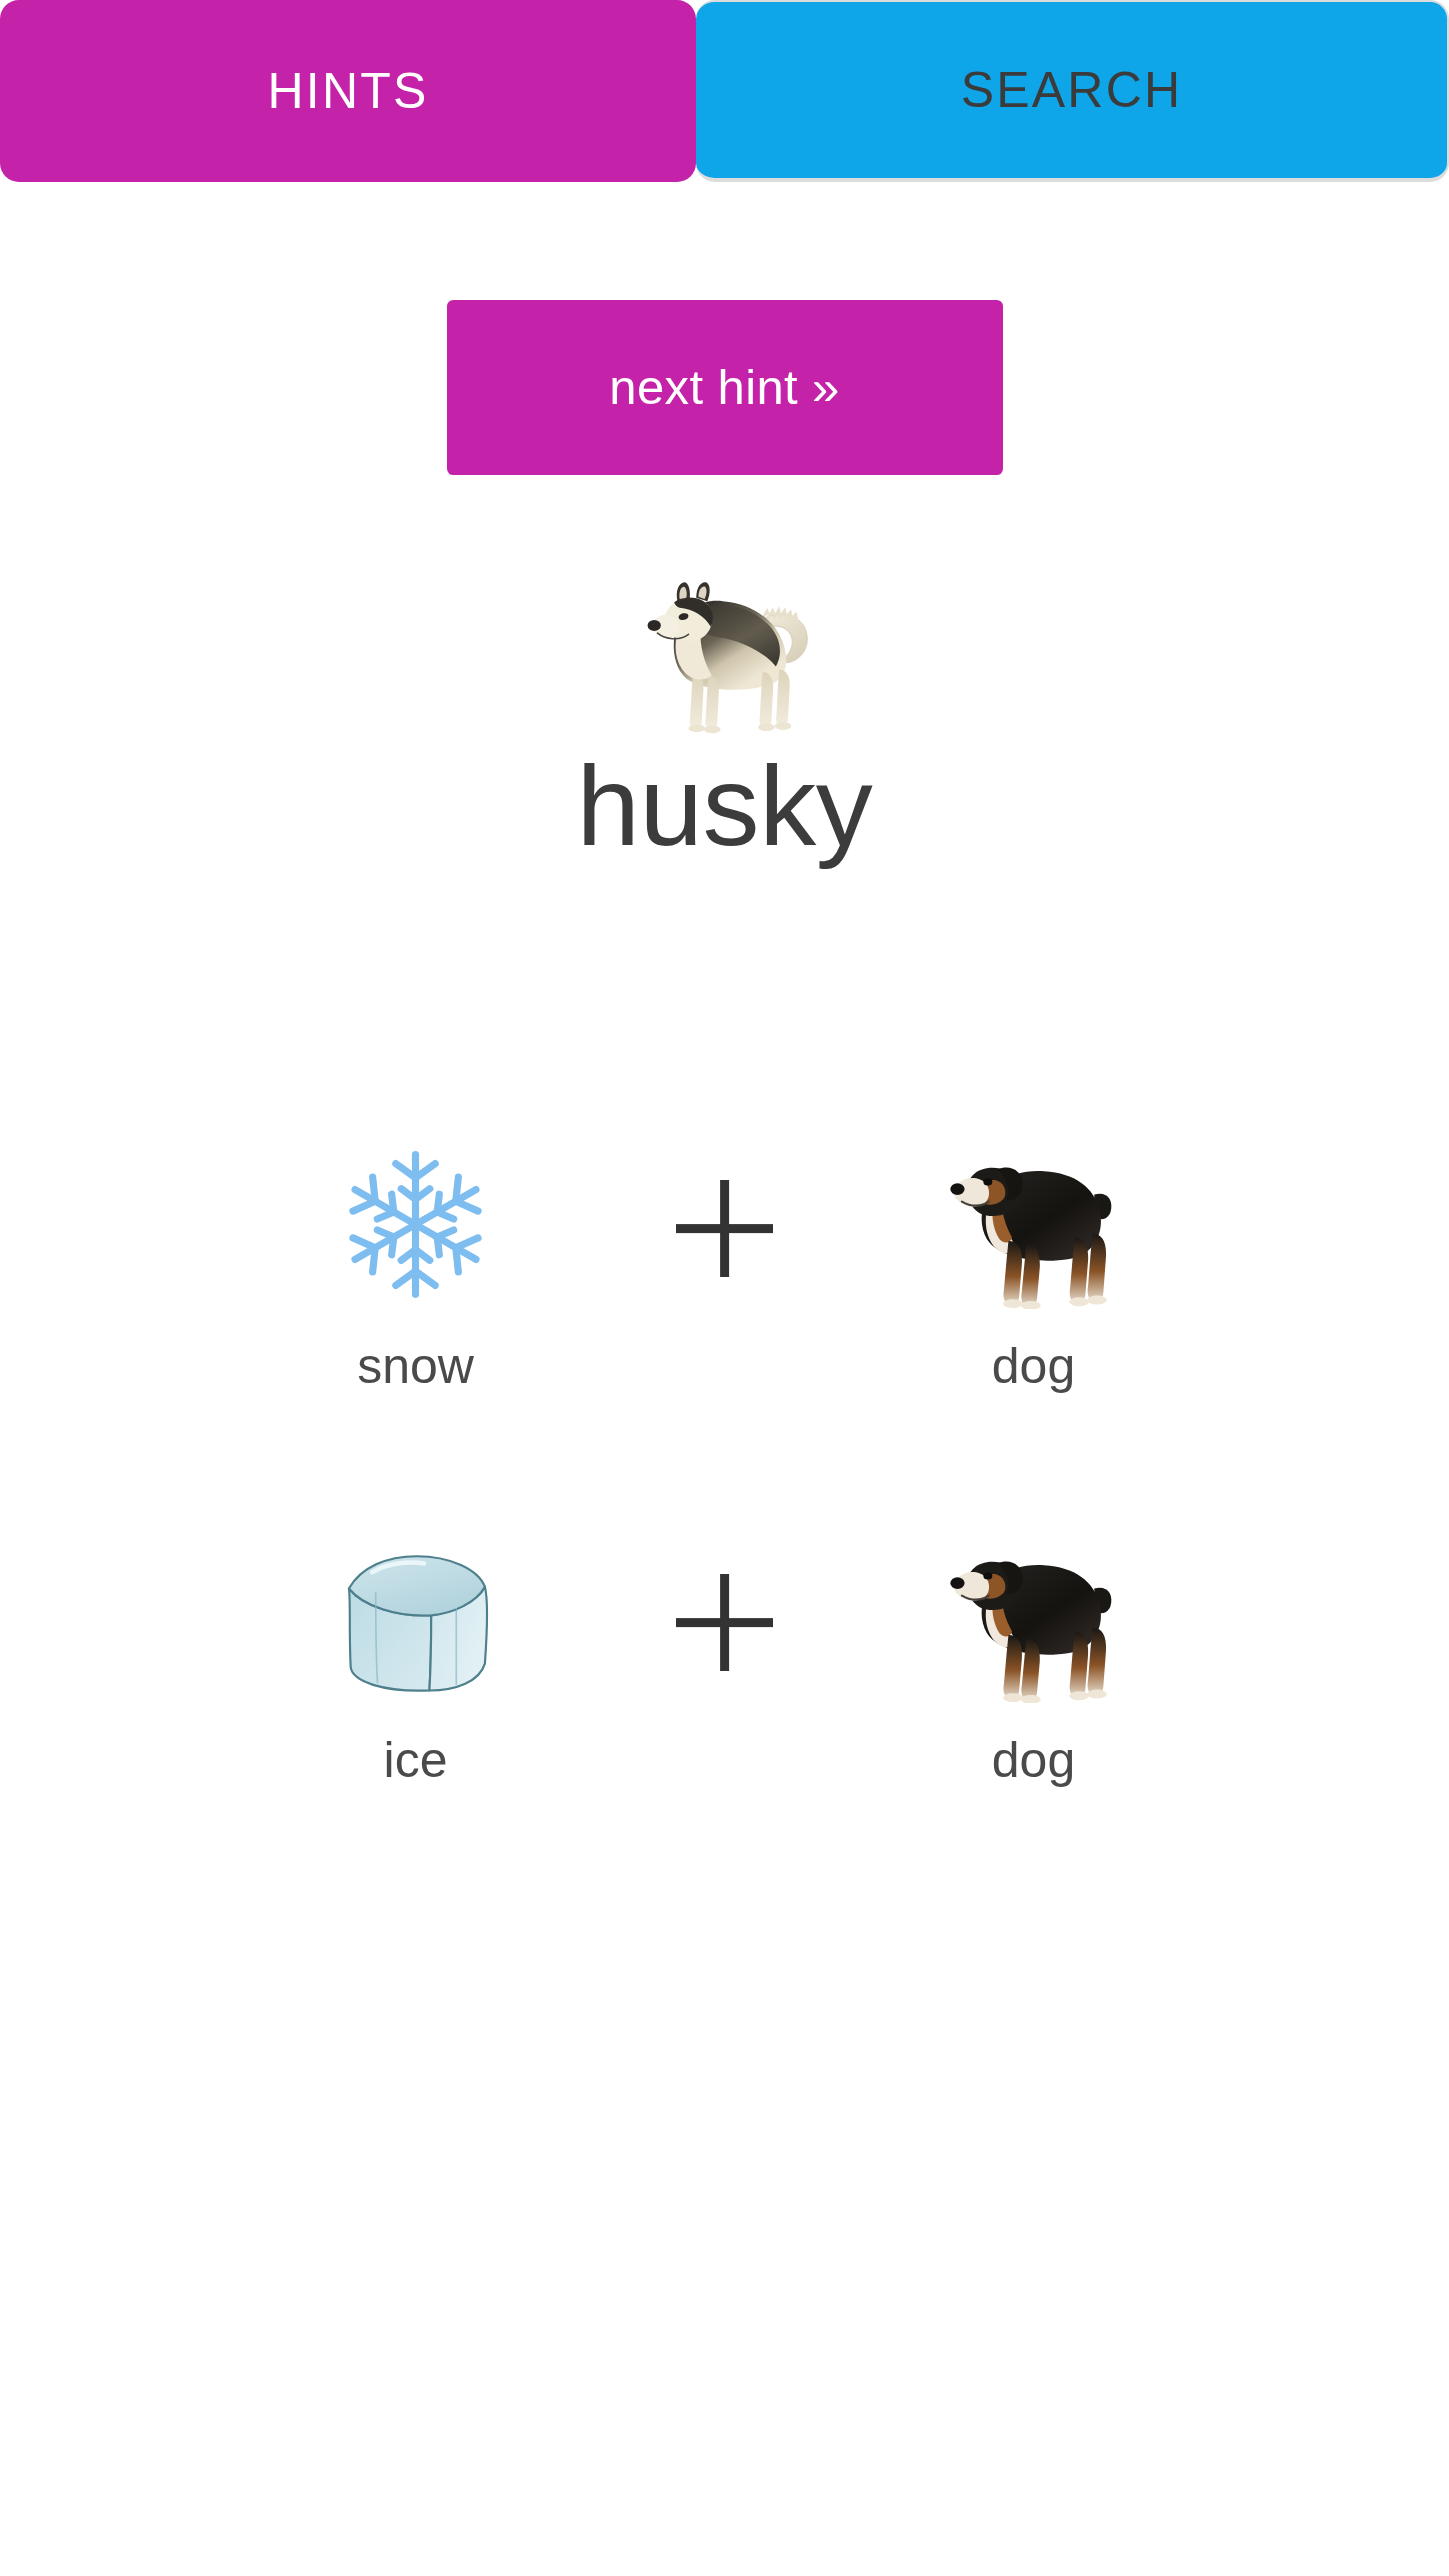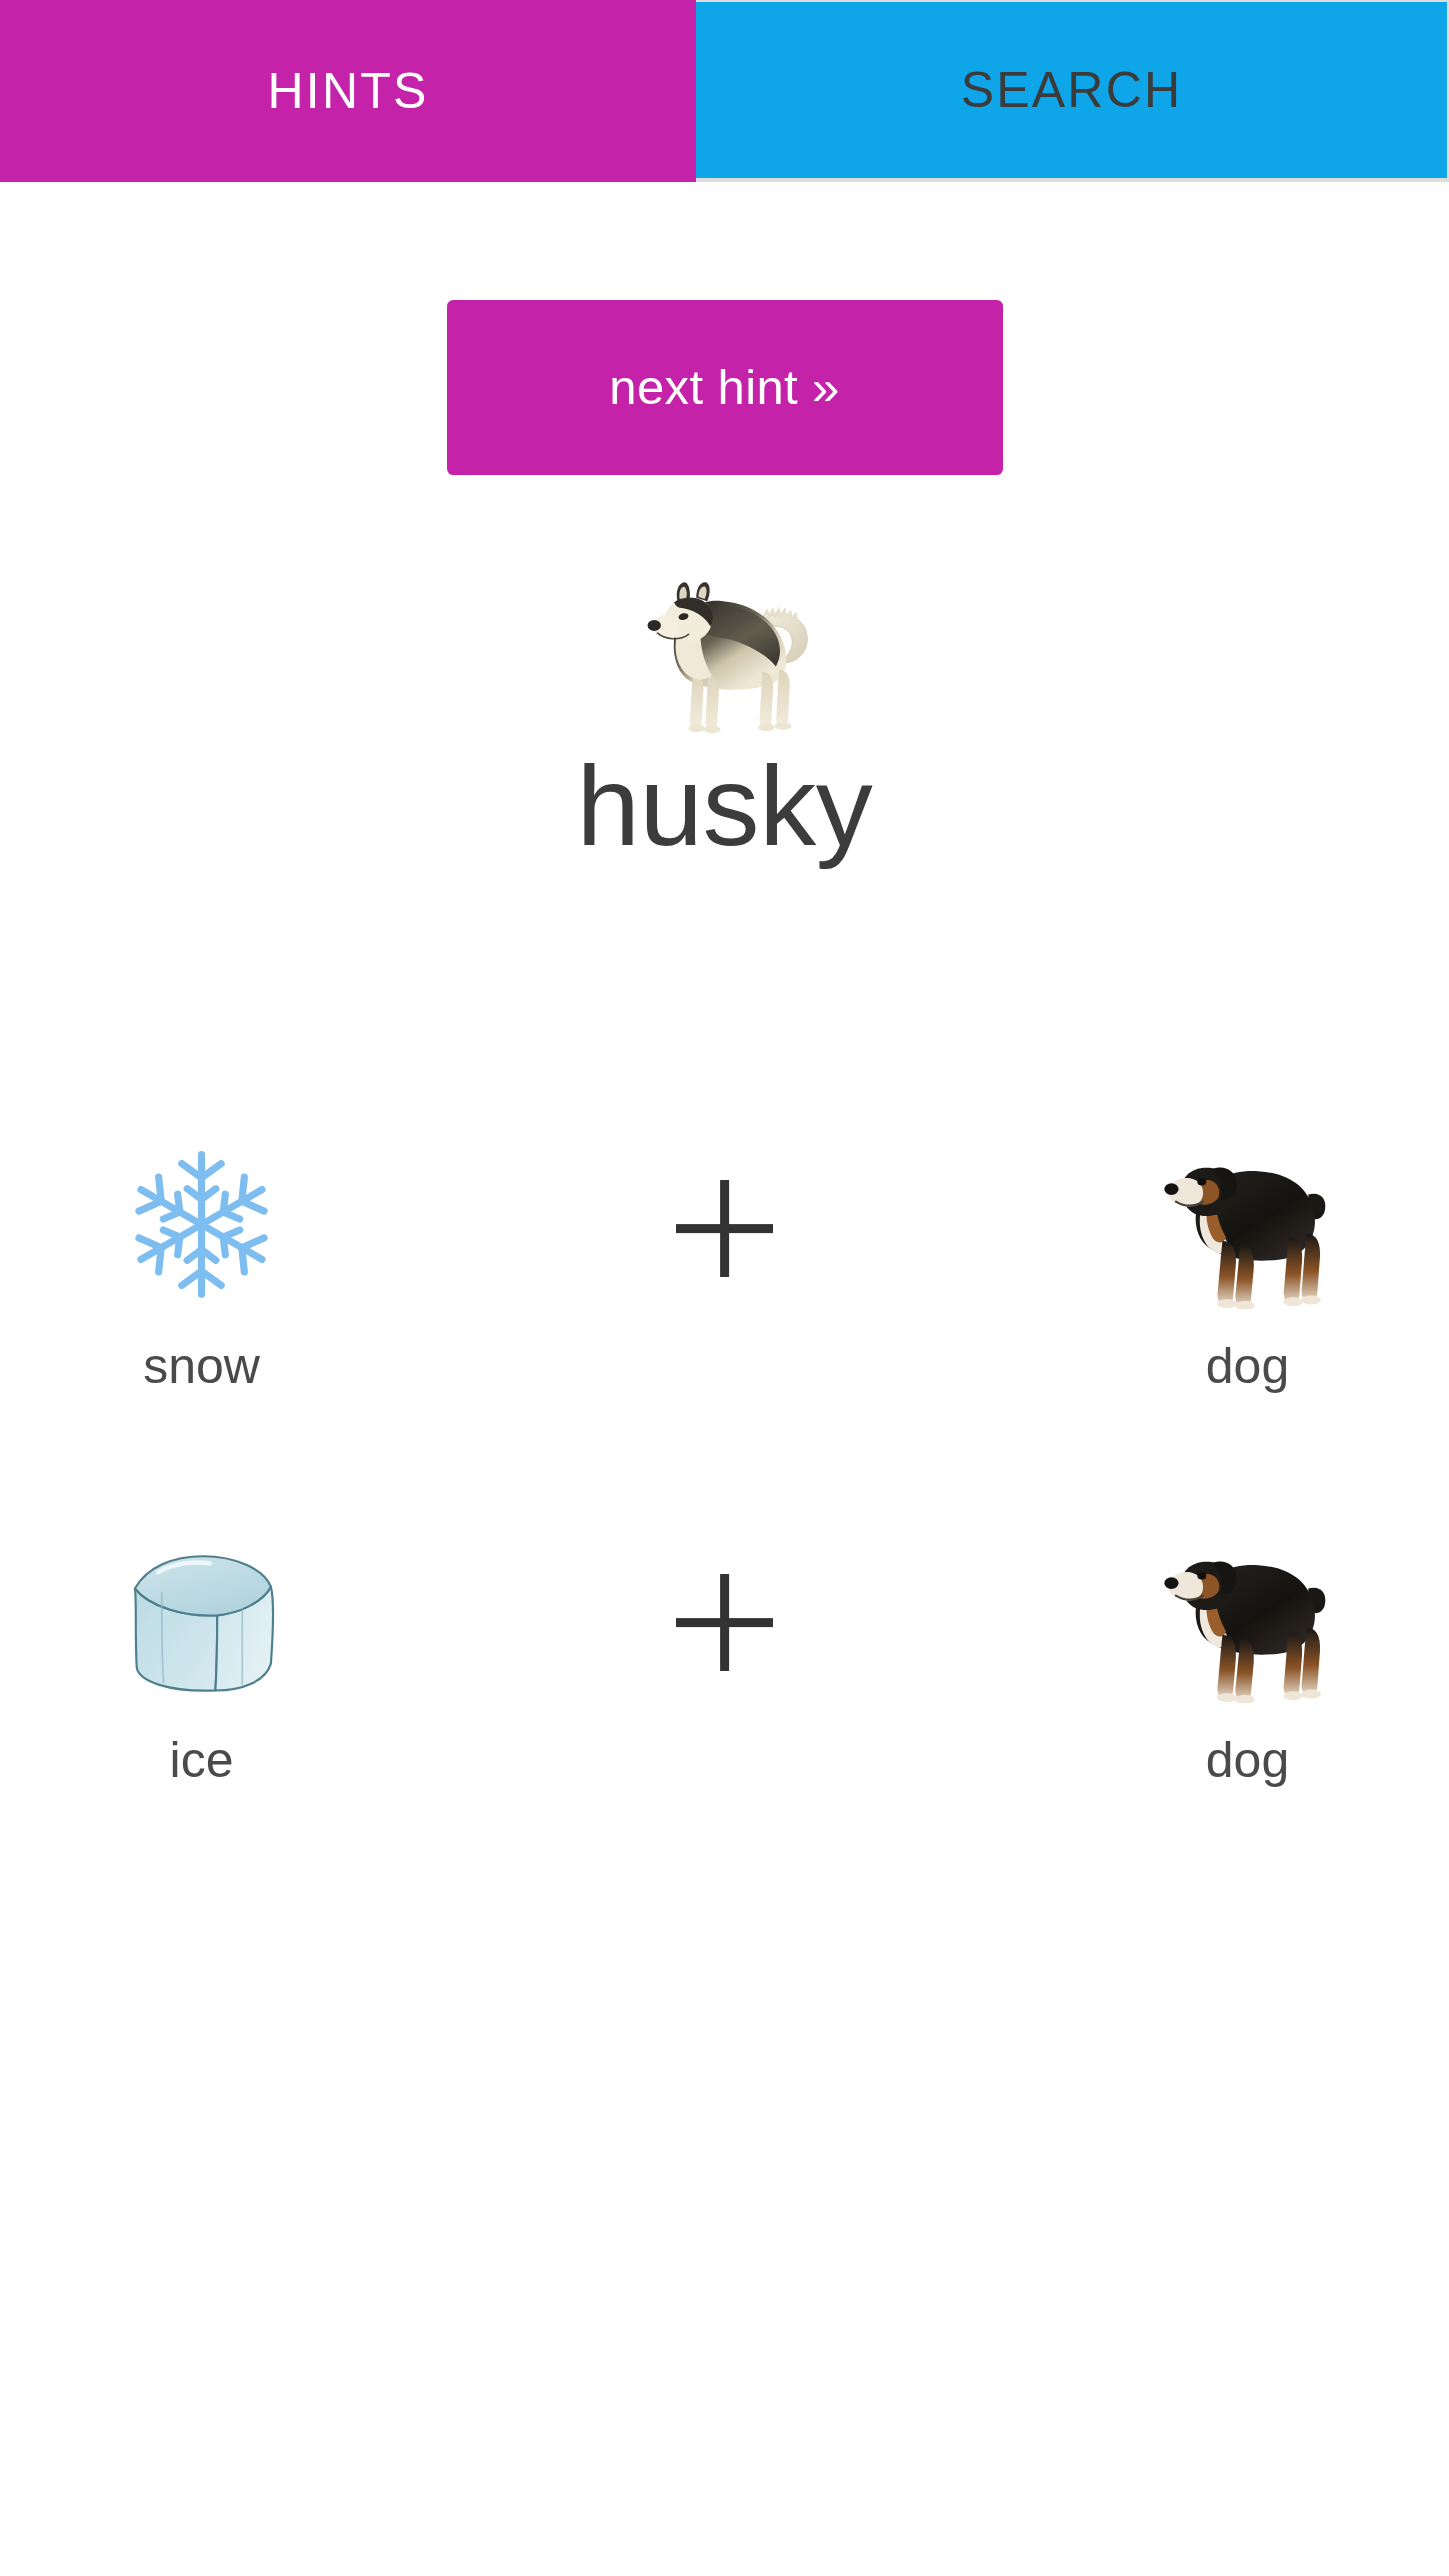--- a/index.html
+++ b/index.html
@@ -32,20 +32,21 @@
     align-items: stretch;
   }
 
   .tab {
     display: flex;
     align-items: center;
     justify-content: center;
     height: 182px;
     cursor: pointer;
     user-select: none;
+    border-radius: 19px;
   }
 
   .tab-hints {
     width: 696px;
     background: #c422a8;
     color: #ffffff;
   }
 
   .tab-search {
     width: 753px;
@@ -130,21 +131,21 @@
   .hint-rows {
     position: absolute;
     top: 948px;
     left: 0;
     width: 1449px;
   }
 
   .hint-row {
     display: flex;
     align-items: flex-start;
-    justify-content: space-between;
+    justify-content: center;
     height: 394px;
   }
 
   .hint-cell {
     width: 403px;
     display: flex;
     flex-direction: column;
     align-items: center;
   }
 

